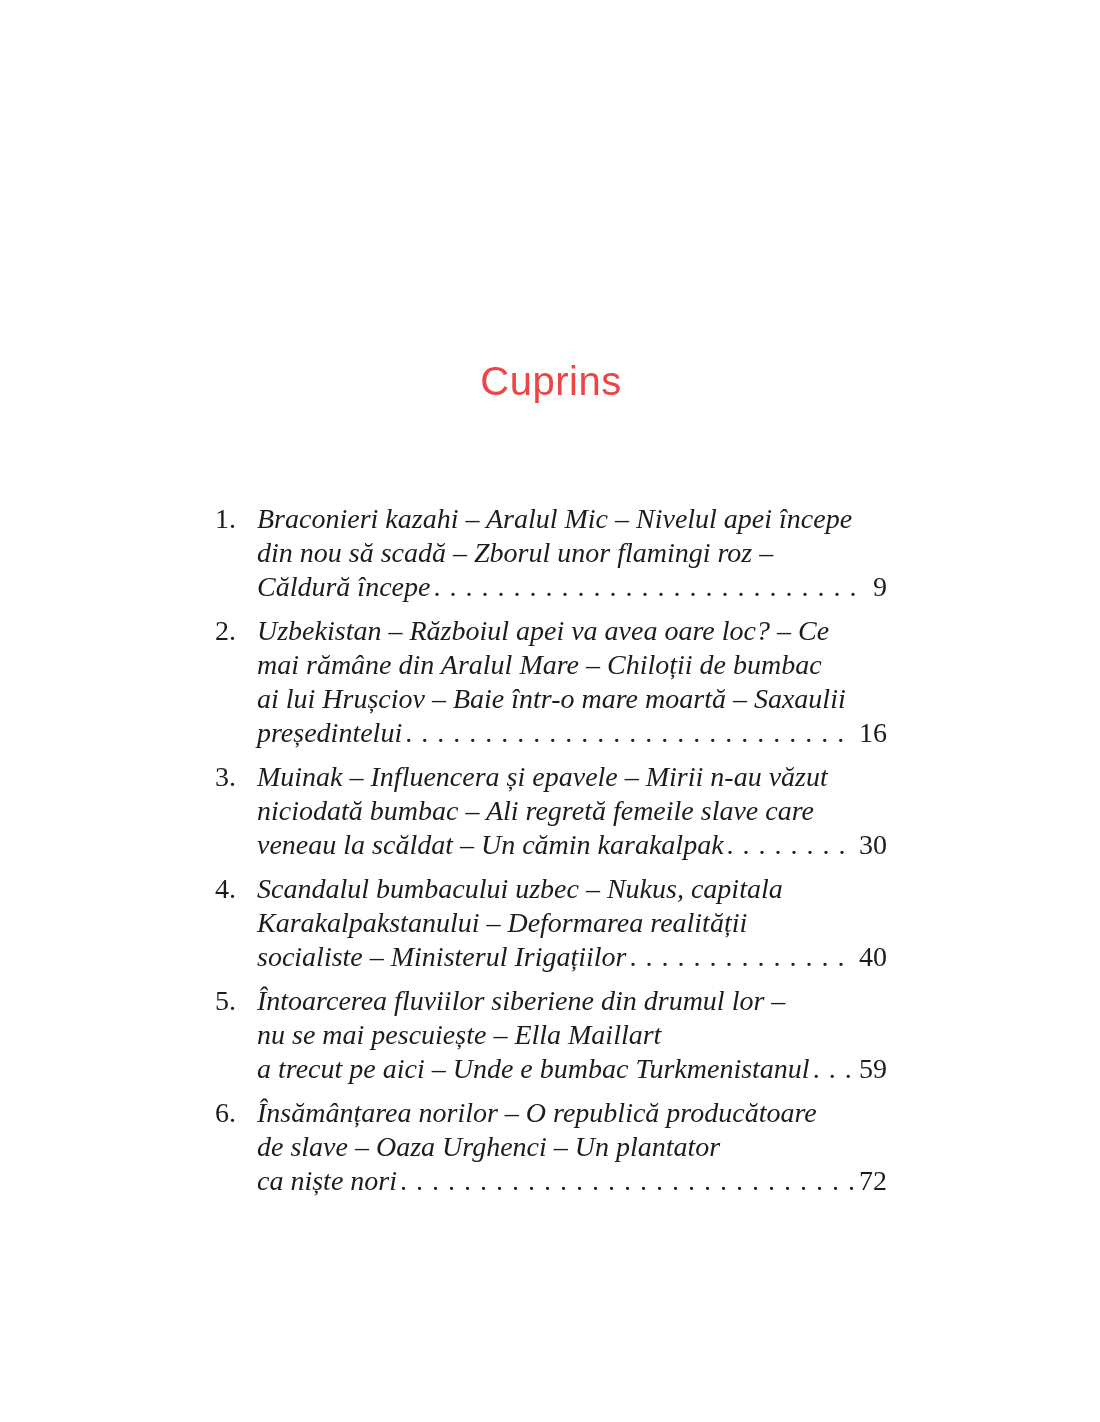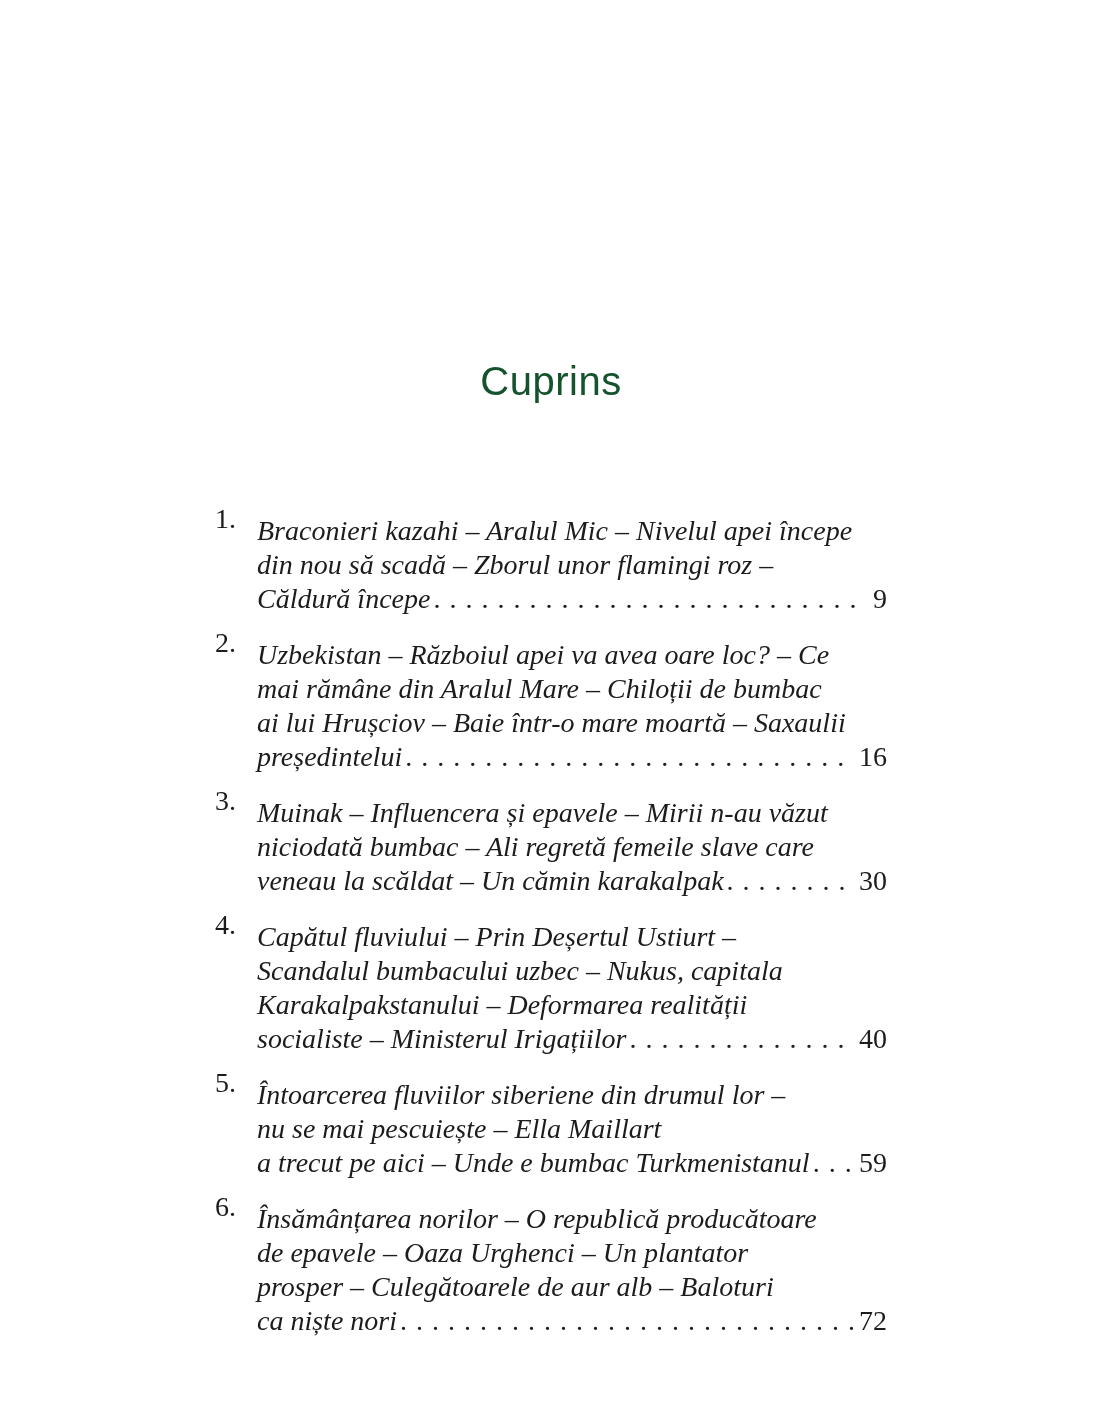--- a/index.html
+++ b/index.html
@@ -25,21 +25,21 @@
     top: 361px;
     left: 215px;
     width: 672px;
     margin: 0;
     text-align: center;
     font-family: "Liberation Sans", sans-serif;
     font-weight: 400;
     font-size: 40px;
     line-height: 40px;
     letter-spacing: 0.5px;
-    color: #14532d;
+    color: #ef4444;
   }
   .toc {
     position: absolute;
     top: 502px;
     left: 215px;
     width: 672px;
     font-size: 28px;
     line-height: 34px;
   }
   .entry {
@@ -52,21 +52,20 @@
   .num {
     flex: 0 0 42px;
     width: 42px;
     font-style: normal;
     font-variant-numeric: lining-nums;
   }
   .body {
     flex: 1 1 auto;
     min-width: 0;
     font-style: italic;
-    margin-top: 12px;
   }
   .line {
     white-space: nowrap;
   }
   .last {
     display: flex;
     align-items: baseline;
   }
   .lasttext {
     flex: 0 0 auto;
@@ -131,21 +130,20 @@
         <span class="lasttext">veneau la scăldat – Un cămin karakalpak</span>
         <span class="leader">. . . . . . . . . . . . . . . . . . . . . . . . . . . . . . . . . . . . . . . . . . . . . . . . . . . . . . . . . . . . . . . . . . . . . . . . . . . . . . . . </span>
         <span class="pagenum">30</span>
       </div>
     </div>
   </div>
 
   <div class="entry">
     <span class="num">4.</span>
     <div class="body">
-      <div class="line">Capătul fluviului – Prin Deșertul Ustiurt –</div>
           <div class="line">Scandalul bumbacului uzbec – Nukus, capitala</div>
           <div class="line">Karakalpakstanului – Deformarea realității</div>
           <div class="last">
         <span class="lasttext">socialiste – Ministerul Irigațiilor</span>
         <span class="leader">. . . . . . . . . . . . . . . . . . . . . . . . . . . . . . . . . . . . . . . . . . . . . . . . . . . . . . . . . . . . . . . . . . . . . . . . . . . . . . . . </span>
         <span class="pagenum">40</span>
       </div>
     </div>
   </div>
 
@@ -159,22 +157,21 @@
         <span class="leader">. . . . . . . . . . . . . . . . . . . . . . . . . . . . . . . . . . . . . . . . . . . . . . . . . . . . . . . . . . . . . . . . . . . . . . . . . . . . . . . . </span>
         <span class="pagenum">59</span>
       </div>
     </div>
   </div>
 
   <div class="entry">
     <span class="num">6.</span>
     <div class="body">
       <div class="line">Însămânțarea norilor – O republică producătoare</div>
-          <div class="line">de epavele – Oaza Urghenci – Un plantator</div>
-          <div class="line">prosper – Culegătoarele de aur alb – Baloturi</div>
+          <div class="line">de slave – Oaza Urghenci – Un plantator</div>
           <div class="last">
         <span class="lasttext">ca niște nori</span>
         <span class="leader">. . . . . . . . . . . . . . . . . . . . . . . . . . . . . . . . . . . . . . . . . . . . . . . . . . . . . . . . . . . . . . . . . . . . . . . . . . . . . . . . </span>
         <span class="pagenum">72</span>
       </div>
     </div>
   </div>
 </div>
 </div>
 

